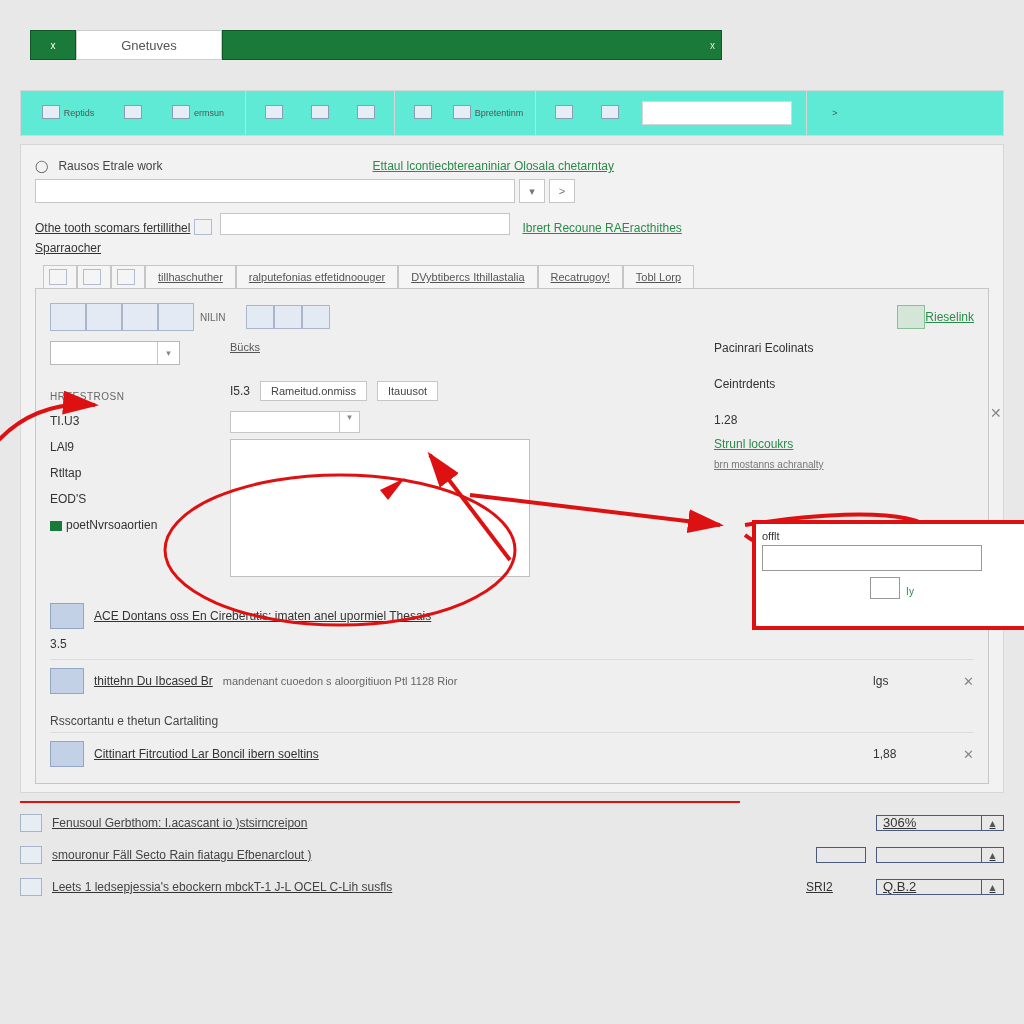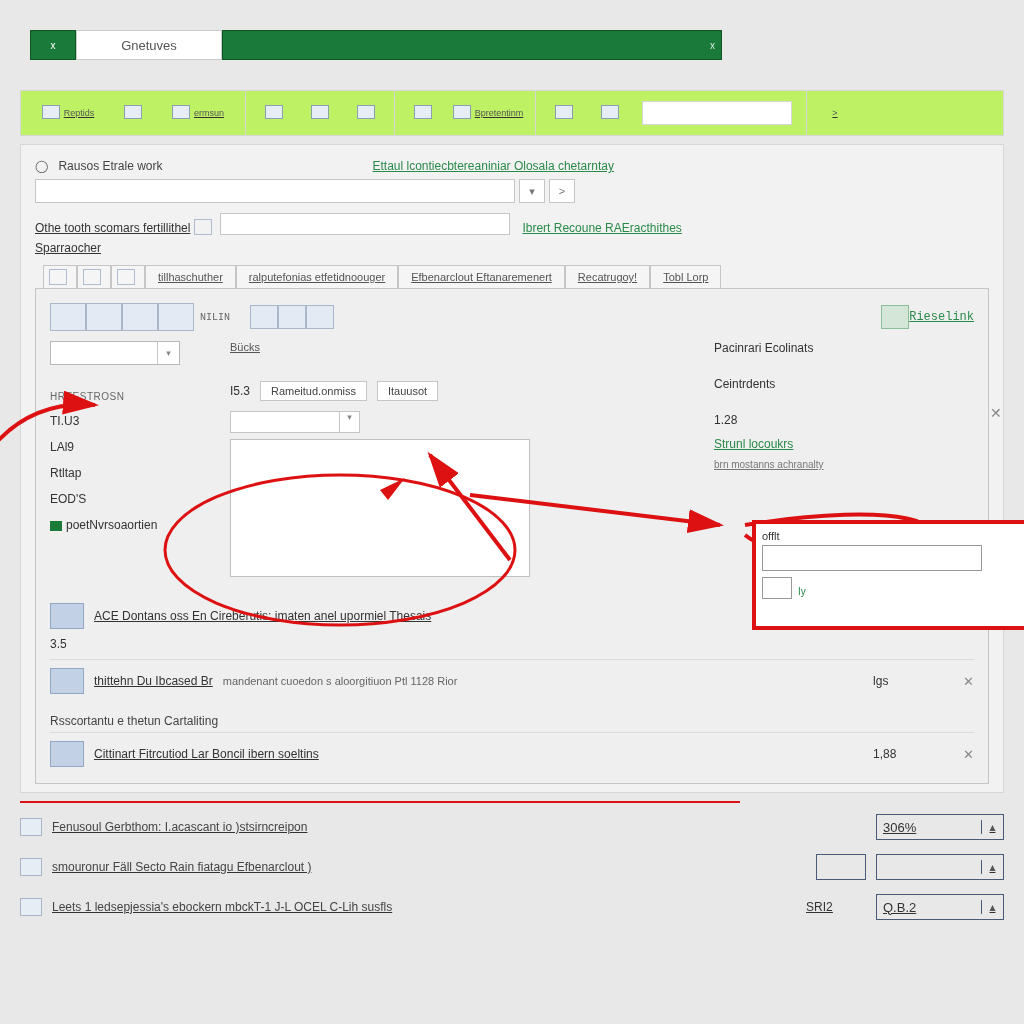--- a/index.html
+++ b/index.html
@@ -27,26 +27,25 @@
     width: 146px; background:#fff; border:1px solid #ccc;
     display:flex;align-items:center;justify-content:center;color:#555;font-size:13px;
   }
   .tab-bar-rest {
     flex: 0 0 500px; background:#1a7a3a; border:1px solid #0f5526;
     display:flex;align-items:center;justify-content:flex-end;padding-right:6px;color:#d9e9de;font-size:10px;
   }
   
   .ribbon {
     margin: 30px 20px 0 20px;
-    background:#bef264;
+    background:#5eead4;
     border:1px solid #d6d6d6;
     height: 46px;
     display:flex;
     align-items:center;
-    text-decoration:underline;
   }
   .ribbon-group {
     display:flex;align-items:center;gap:6px;padding:0 8px;height:100%;
     border-right:1px solid #d6d6d6;
   }
   .ribbon-group:last-child{border-right:none;}
   .ribbon-btn {
     display:flex;flex-direction:column;align-items:center;justify-content:center;
     min-width:40px;height:36px;font-size:9px;color:#555;cursor:pointer;
   }
@@ -96,21 +95,21 @@
     border:1px solid #c6c6c6;border-bottom:1px solid #c6c6c6;padding:5px 12px;cursor:pointer;background:#f5f5f5;text-decoration:underline;
   }
   .tab-strip .tab.iconic{padding:3px 5px;display:flex;align-items:center;}
   .tab-strip .spacer{flex:1;}
   
   .panel {
     border:1px solid #c6c6c6;background:#efefef;margin-top:-1px;padding:14px 14px 8px 14px;
     position:relative;
   }
   .icon-palette {
-    display:flex;align-items:center;margin-bottom:10px;font-family:Liberation Mono, monospace;
+    display:flex;align-items:center;margin-bottom:10px;
   }
   .icon-palette .pal {
     width:28px;height:24px;border:1px solid #aab6c9;background:#e4eaf3;
   }
   .icon-palette .pal.big{width:36px;height:28px;}
   .icon-palette .lbl{font-size:10px;color:#666;margin-left:6px;text-transform:uppercase;}
   
   .form-area{display:flex;gap:20px;margin-top:6px;}
   .left-col{width:160px;}
   .mid-col{flex:1;position:relative;}
@@ -154,21 +153,21 @@
   .lower-list-row .extra{color:#666;font-size:11px;}
   .lower-list-row .val{margin-left:auto;width:80px;color:#333;}
   .section-head{font-size:12px;color:#444;margin:12px 0 4px 0;}
   
   .footer-area{margin:8px 20px 0 20px;text-decoration:underline;}
   .footer-row{
     display:flex;align-items:center;gap:10px;padding:7px 0;font-size:12px;color:#444;
   }
   .footer-row .ficon{width:22px;height:18px;border:1px solid #a8b5c8;background:#e6edf5;}
   .footer-row .flabel{flex:1;}
-  .stepper{display:flex;align-items:center;border:1px solid #4a5a7a;height:26px;}
+  .stepper{display:flex;align-items:flex-end;border:1px solid #4a5a7a;height:16px;}
   .stepper .sval{width:104px;padding:0 6px;font-size:13px;color:#333;}
   .stepper .sbtn{width:22px;border-left:1px solid #4a5a7a;text-align:center;font-size:12px;color:#555;cursor:pointer;}
   .stepper.narrow .sval{width:48px;}
   .redthin{height:2px;background:#d11;margin:4px 0;width:720px;}
   
   .annot{
     position:absolute;left:0;top:0;width:1024px;height:1024px;pointer-events:none;z-index:30;
   }
 </style>
 </head>
@@ -256,21 +255,21 @@
         <span class="mini-box"></span>
       </div>
     <div class="tab iconic">
         <span class="mini-box"></span>
       </div>
     <div class="tab iconic">
         <span class="mini-box"></span>
       </div>
     <div class="tab">tillhaschuther</div>
     <div class="tab">ralputefonias etfetidnoouger</div>
-    <div class="tab">Efbenarclout Eftanaremenert</div>
+    <div class="tab">DVybtibercs Ithillastalia</div>
     <div class="tab">Recatrugoy!</div>
     <div class="tab">Tobl Lorp</div>
     <div class="spacer"></div>
   </div>
 
   <div class="panel">
     <div class="icon-palette">
       <div class="pal big"></div>
       <div class="pal big"></div>
       <div class="pal big"></div>
@@ -352,21 +351,21 @@
         <span style="color:#888;font-size:13px;">✕</span>
       </div>
     </div>
   </div>
 </div>
 
 <div class="close-x">✕</div>
 <div class="callout">
   <div class="clabel">offlt</div>
   <div class="cin"></div>
-  <div style="display:flex;gap:6px;align-items:center;">
+  <div style="display:flex;gap:6px;align-items:center;justify-content:center;">
     <div class="cin small"></div>
     <span style="font-size:10px;color:#2a8a4a;">Iy</span>
   </div>
 </div>
 
 <div class="footer-area">
   <div class="redthin"></div>
   <div class="footer-row">
     <div class="ficon"></div>
     <div class="flabel">Fenusoul Gerbthom: I.acascant io )stsirncreipon</div>

